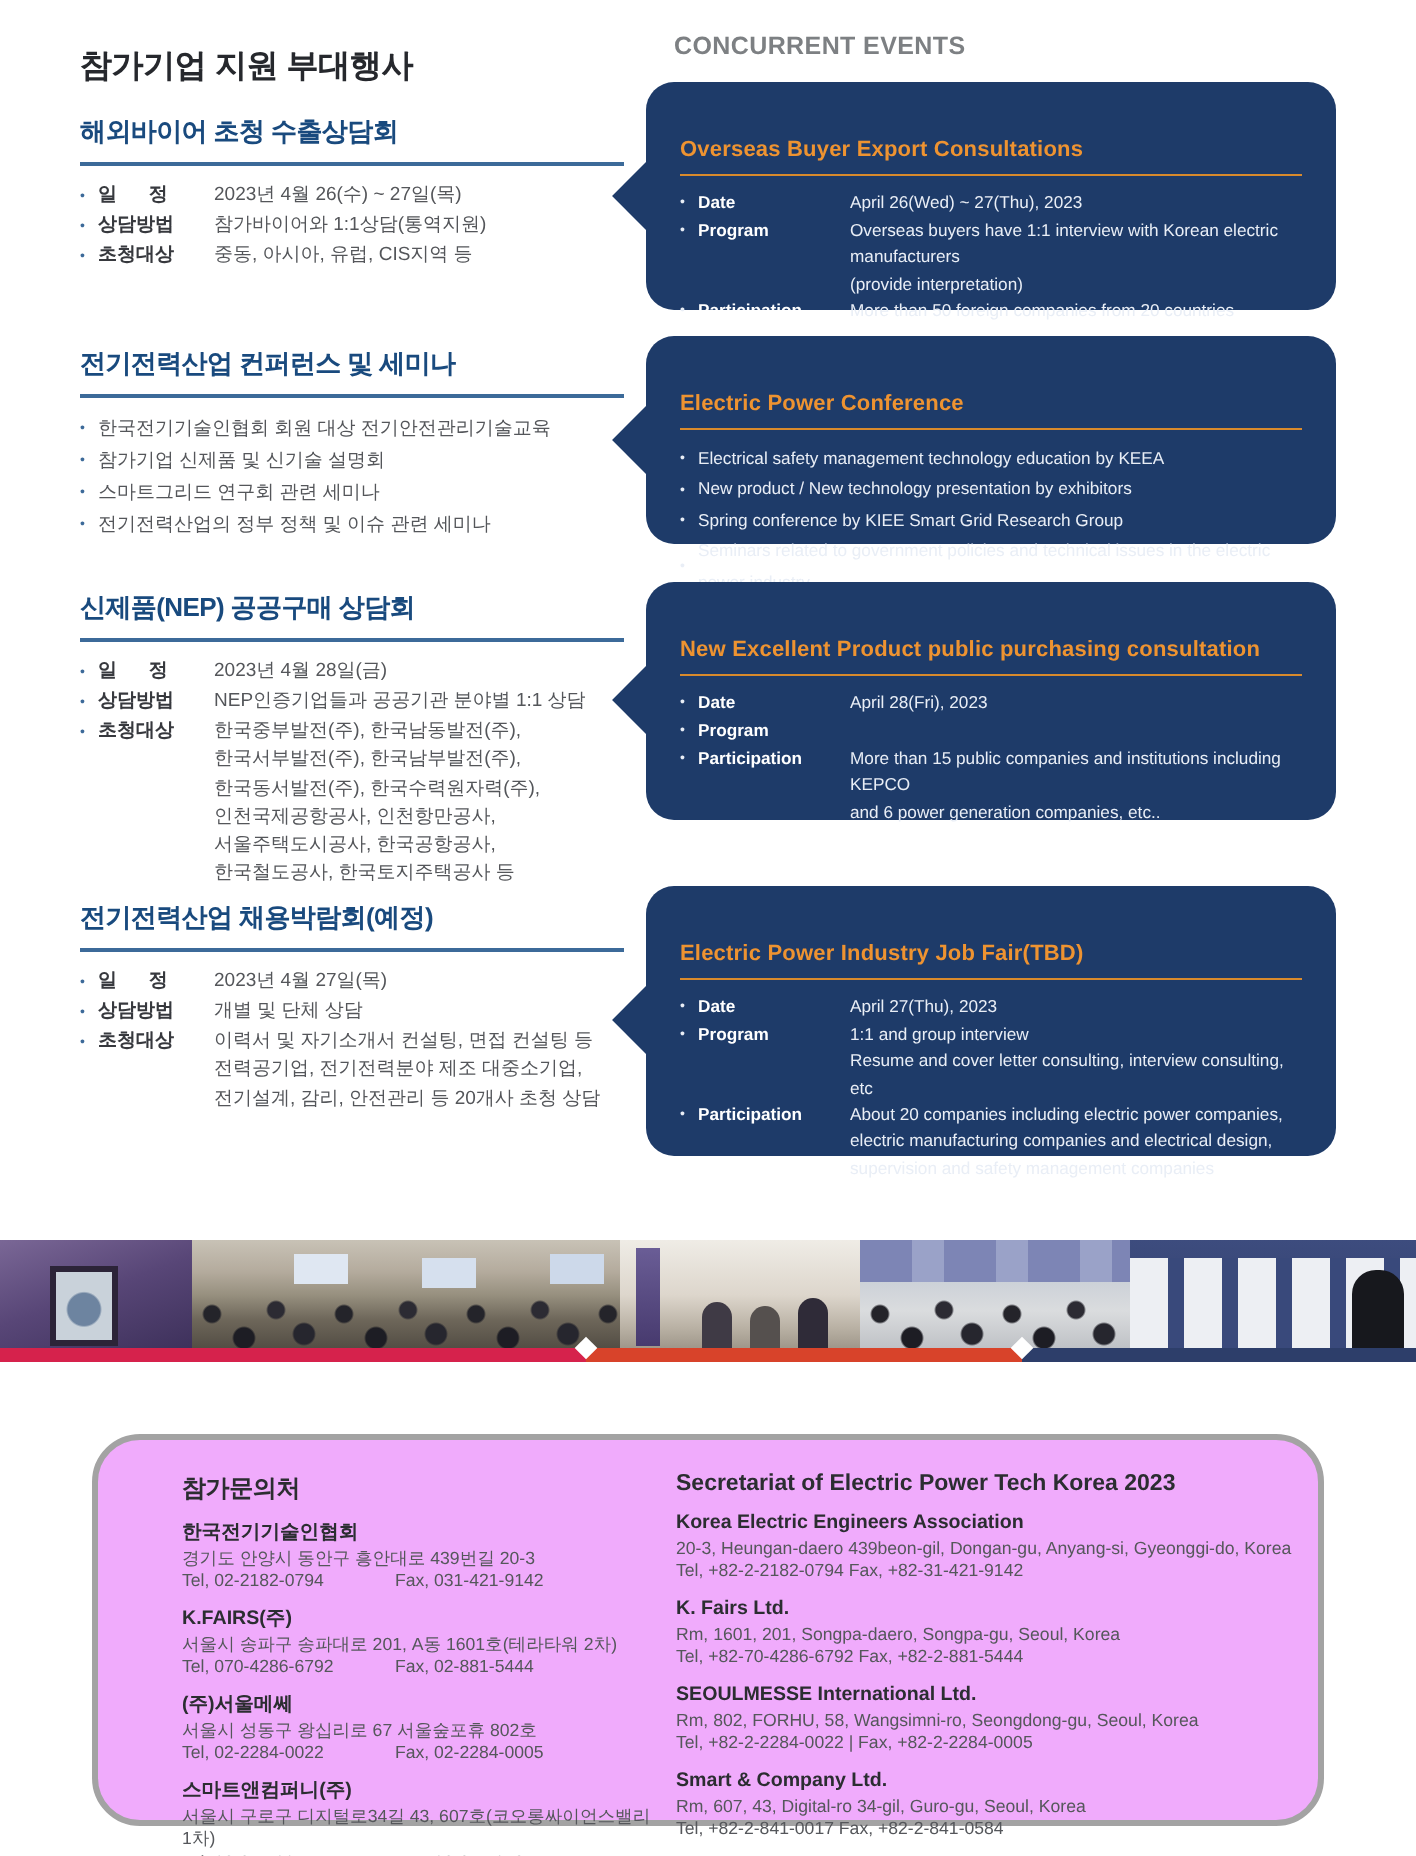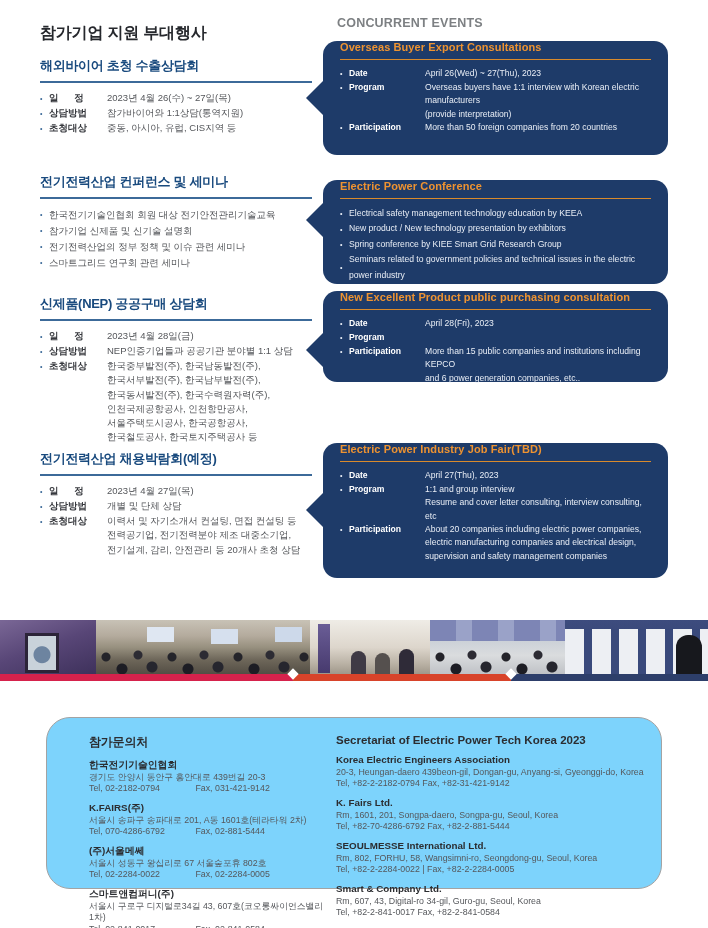--- a/index.html
+++ b/index.html
@@ -17,21 +17,21 @@
   .kr-items{margin-top:8px;}
   .kv{display:flex;align-items:flex-start;font-size:9.5px;line-height:1.5;color:#54565a;}
   .blt{width:9px;flex:0 0 9px;color:#3c6a99;font-size:7px;line-height:15px;}
   .kv .lbl{flex:0 0 58px;font-weight:bold;color:#37393e;white-space:pre;}
   .kv .val{flex:1;white-space:pre-line;}
   .b-row{display:flex;align-items:flex-start;font-size:9.5px;line-height:1.65;color:#54565a;}
   .b-row .blt{line-height:16px;}
 
   
   .en-box{position:absolute;left:323px;width:345px;background:#1e3b69;border-radius:14px;
-          padding:0 17px;box-sizing:border-box;color:#e9eef6;}
+          padding:28px 17px;box-sizing:border-box;color:#e9eef6;}
   .en-box h3{margin:0;font-size:11px;font-weight:bold;color:#ee9331;letter-spacing:.1px;}
   .o-rule{border:0;border-bottom:1.5px solid #d98a2c;margin:6px 0 7px 0;}
   .en-kv{display:flex;align-items:flex-start;font-size:8.6px;line-height:1.55;color:#e9eef6;}
   .en-kv .blt{color:#e9eef6;line-height:14px;}
   .en-kv .lbl{flex:0 0 76px;font-weight:bold;color:#ffffff;}
   .en-kv .val{flex:1;white-space:pre-line;}
   .en-b{display:flex;align-items:center;font-size:8.6px;line-height:1.8;color:#e9eef6;}
   .en-b .blt{color:#e9eef6;line-height:15px;}
   .diamond{position:absolute;width:24px;height:24px;background:#1e3b69;transform:rotate(45deg);}
 
@@ -62,22 +62,22 @@
             background:repeating-linear-gradient(90deg,#edeff3 0 19px,#39497b 19px 27px);}
   .ph5 .person{position:absolute;right:6px;bottom:0;width:26px;height:46px;border-radius:12px 12px 0 0;background:#17181d;}
   .bars{position:absolute;left:0;top:54px;height:7px;width:708px;}
   .bar{position:absolute;top:0;height:7px;}
   .bar1{left:0;width:293px;background:#d6224c;}
   .bar2{left:293px;width:218px;background:#d8432a;}
   .bar3{left:511px;width:197px;background:#2d3e6a;}
   .notch{position:absolute;top:-4px;width:8px;height:8px;background:#ffffff;transform:rotate(45deg);}
 
   
-  .contact{position:absolute;left:46px;top:717px;width:616px;height:172px;box-sizing:border-box;
-           border:1px solid #a3a3a3;border-radius:24px;background:#7dd3fc;}
+  .contact{position:absolute;left:46px;top:717px;width:616px;height:196px;box-sizing:border-box;
+           border:3px solid #a3a3a3;border-radius:24px;background:#f0abfc;}
   .c-col{position:absolute;top:16px;}
   .c-kr{left:42px;width:238px;}
   .c-en{left:289px;width:312px;}
   .c-col h4{margin:0 0 8px 0;font-size:12px;font-weight:bold;color:#2b2d31;letter-spacing:-.2px;}
   .c-en h4{font-size:11.5px;letter-spacing:0;}
   .entry{margin-bottom:7px;}
   .c-name{font-size:9.8px;font-weight:bold;color:#2b2d31;line-height:1.3;}
   .c-line{font-size:8.8px;color:#55575b;line-height:1.32;}
   .c-tel{display:inline-block;min-width:104px;}
 </style>
@@ -140,31 +140,31 @@
       <div class="b-row">
         <span class="blt">•</span>
         <span>한국전기기술인협회 회원 대상 전기안전관리기술교육</span>
       </div>
       <div class="b-row">
         <span class="blt">•</span>
         <span>참가기업 신제품 및 신기술 설명회</span>
       </div>
       <div class="b-row">
         <span class="blt">•</span>
+        <span>스마트그리드 연구회 관련 세미나</span>
+      </div>
+      <div class="b-row">
+        <span class="blt">•</span>
         <span>전기전력산업의 정부 정책 및 이슈 관련 세미나</span>
       </div>
-      <div class="b-row">
-        <span class="blt">•</span>
-        <span>스마트그리드 연구회 관련 세미나</span>
-      </div>
     </div>
   </div>
 
   <div class="diamond" style="left:311px;top:208px;"></div>
-  <div class="en-box" style="top:168px;height:104px;margin-top:12px;">
+  <div class="en-box" style="top:168px;height:104px;">
     <h3>Electric Power Conference</h3>
     <hr class="o-rule">
     <div class="en-b">
       <span class="blt">•</span>
       <span>Electrical safety management technology education by KEEA</span>
     </div>
     <div class="en-b">
       <span class="blt">•</span>
       <span>New product / New technology presentation by exhibitors</span>
     </div>
@@ -199,21 +199,21 @@
 한국서부발전(주), 한국남부발전(주),
 한국동서발전(주), 한국수력원자력(주),
 인천국제공항공사, 인천항만공사,
 서울주택도시공사, 한국공항공사,
 한국철도공사, 한국토지주택공사 등</span>
       </div>
     </div>
   </div>
 
   <div class="diamond" style="left:311px;top:338px;"></div>
-  <div class="en-box" style="top:291px;height:91px;">
+  <div class="en-box" style="top:291px;height:119px;">
     <h3>New Excellent Product public purchasing consultation</h3>
     <hr class="o-rule">
     <div class="en-kv">
       <span class="blt">•</span>
       <span class="lbl">Date</span>
       <span class="val">April 28(Fri), 2023</span>
     </div>
     <div class="en-kv">
       <span class="blt">•</span>
       <span class="lbl">Program</span>

